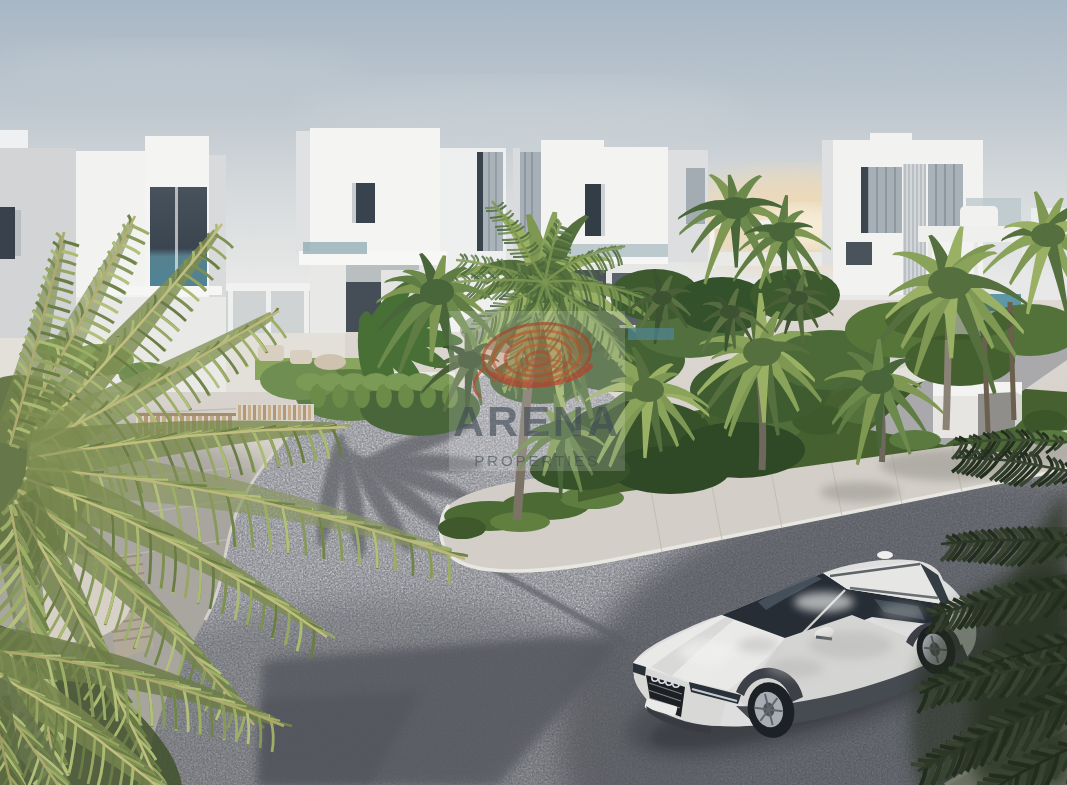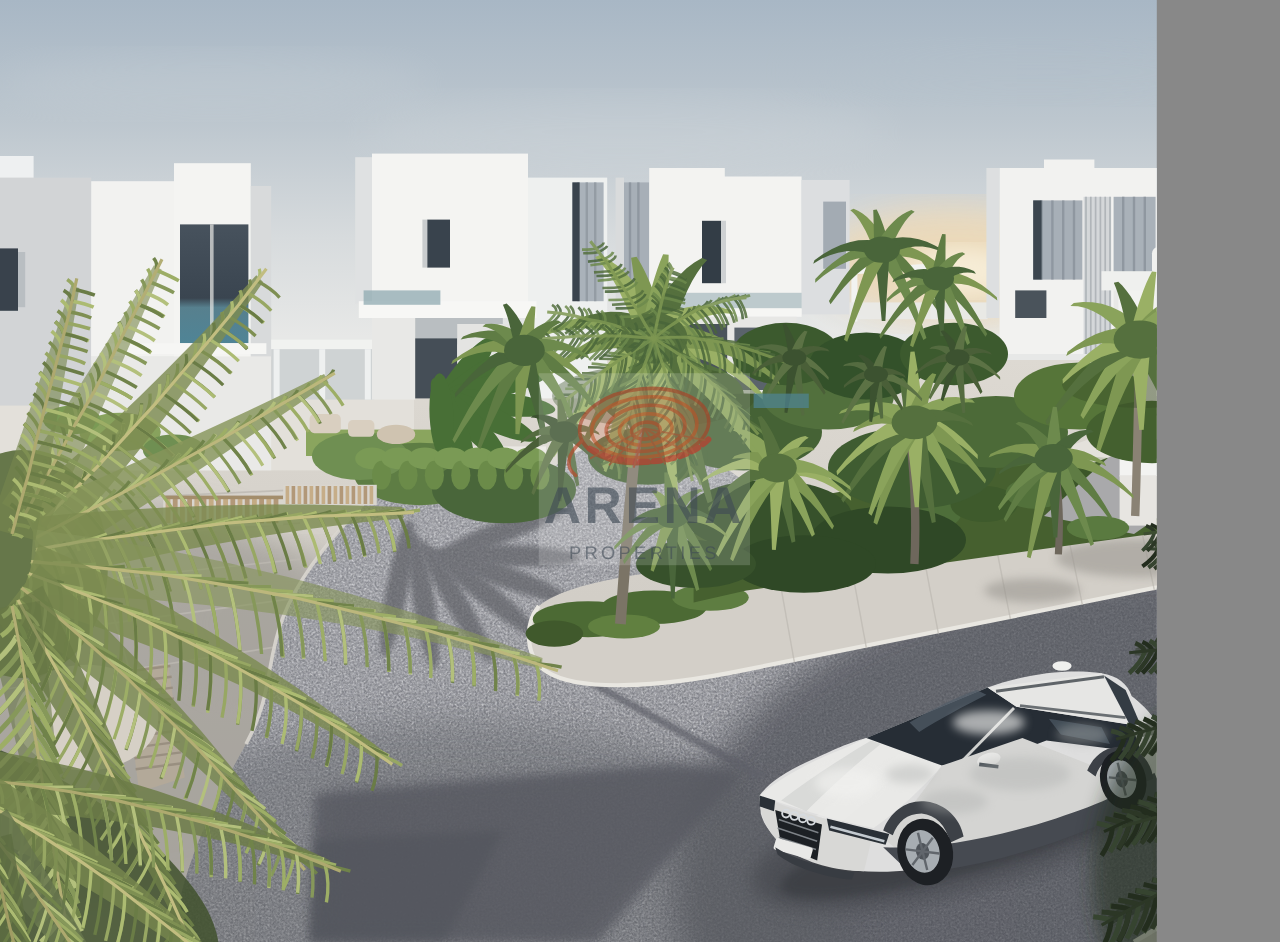--- a/index.html
+++ b/index.html
@@ -1,14 +1,14 @@
 <!DOCTYPE html>
 <html><head><meta charset="utf-8"><style>
 html,body{margin:0;padding:0;background:#888;}
-#scene{width:964px;height:785px;overflow:hidden;position:relative;font-family:"Liberation Sans",sans-serif;}
+#scene{width:1067px;height:785px;overflow:hidden;position:relative;font-family:"Liberation Sans",sans-serif;}
 </style></head><body>
 <div id="scene">
 <svg width="1067" height="785" viewBox="0 0 1067 785" xmlns="http://www.w3.org/2000/svg">
 <defs>
 <linearGradient id="sky" x1="0" y1="0" x2="0" y2="1">
  <stop offset="0" stop-color="#a8b7c5"></stop>
  <stop offset="0.30" stop-color="#bcc6ce"></stop>
  <stop offset="0.60" stop-color="#d7dbdd"></stop>
  <stop offset="0.85" stop-color="#e7e8e7"></stop>
 </linearGradient>

